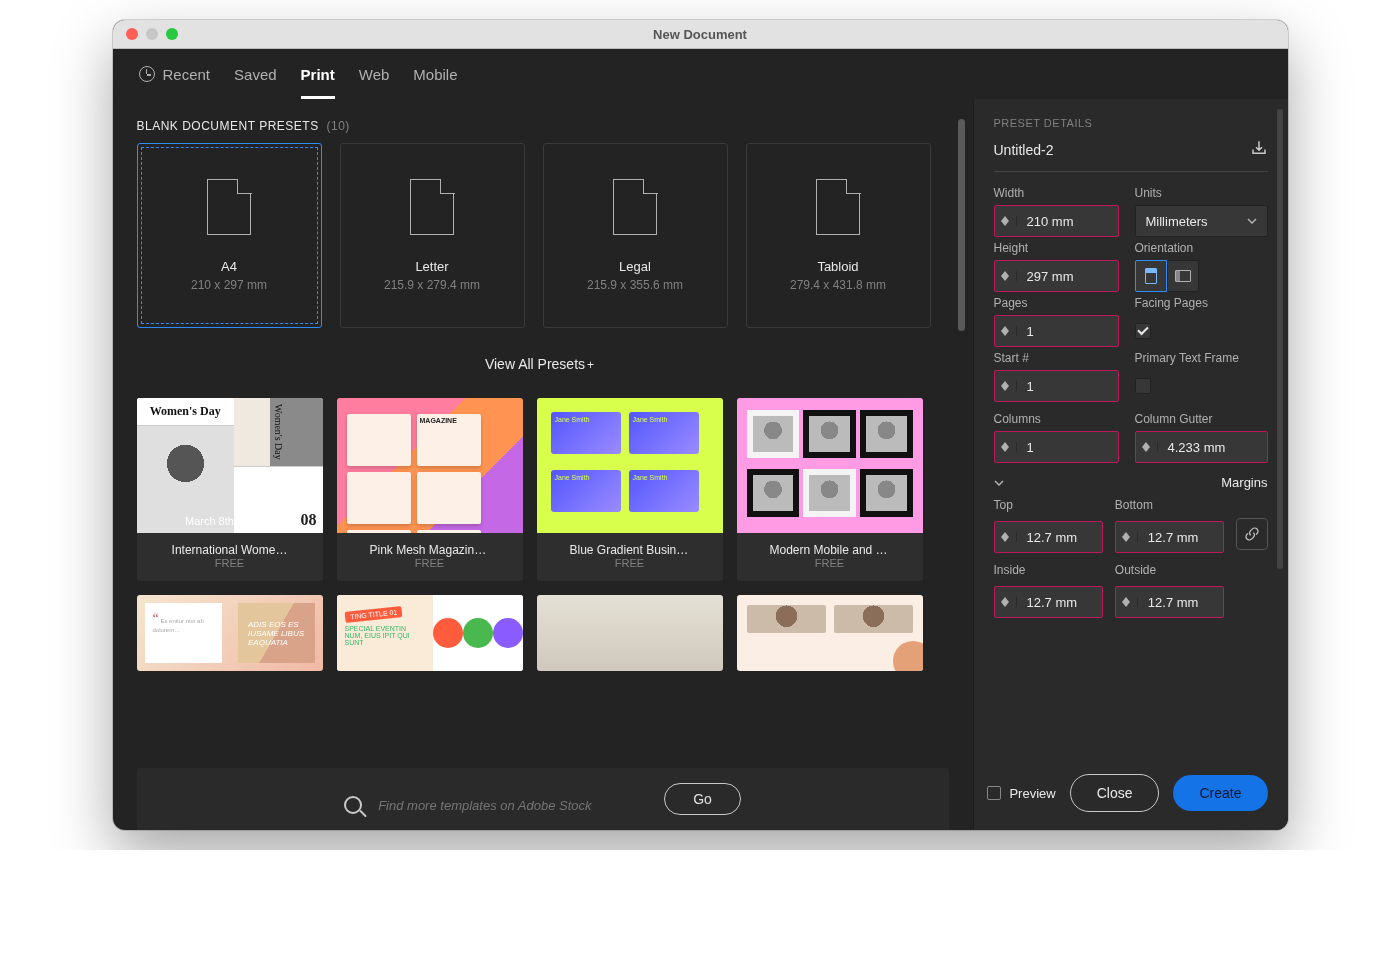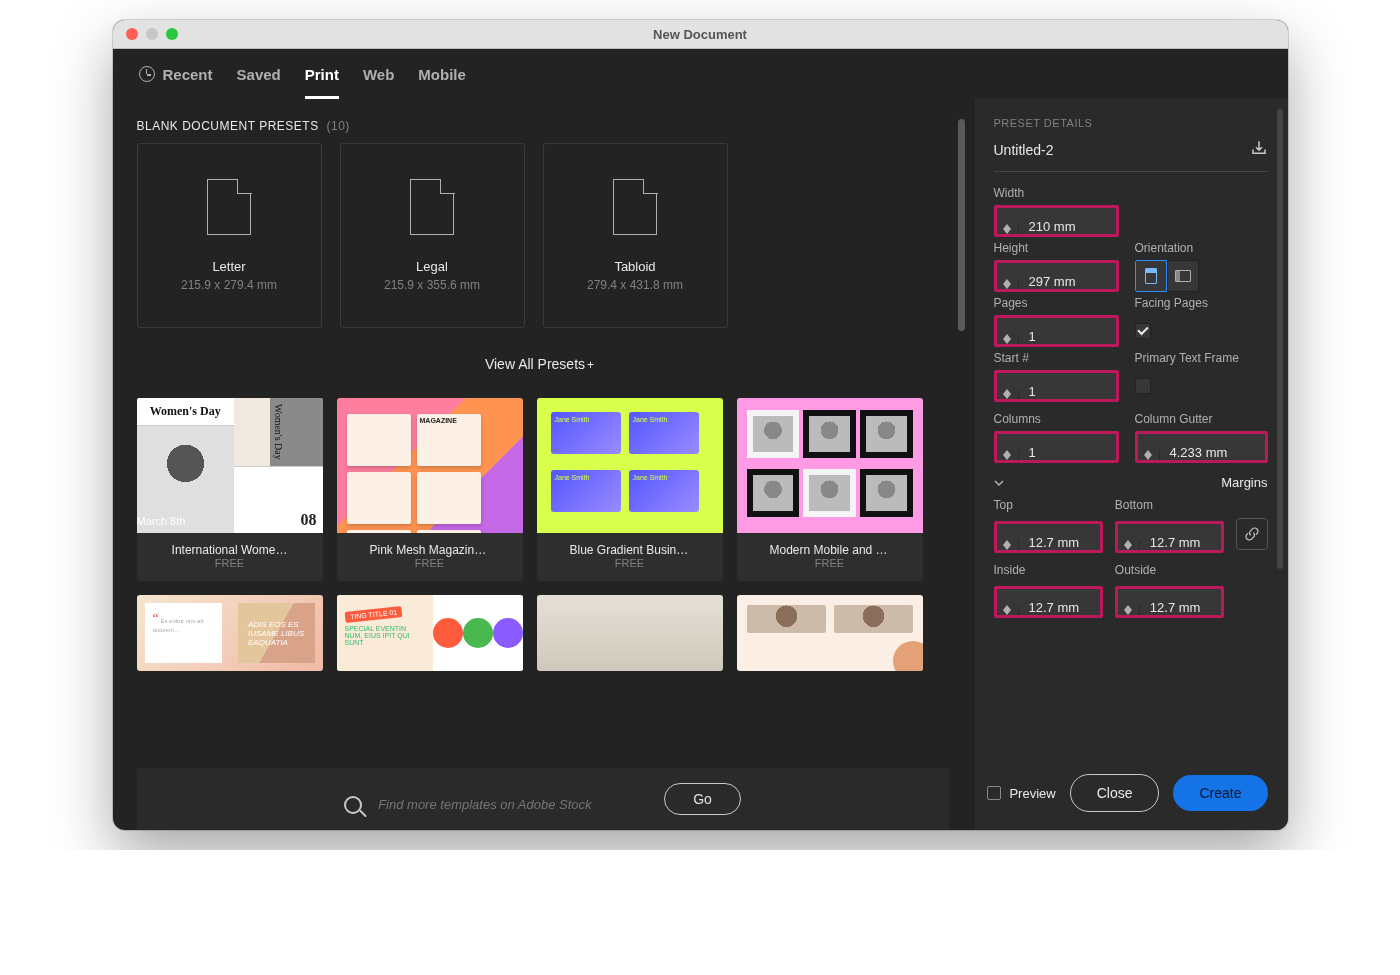--- a/index.html
+++ b/index.html
@@ -66,21 +66,20 @@
     flex-shrink: 0;
   }
   .tab {
     color: var(--text-mid);
     font-size: 15px;
     cursor: pointer;
     height: 100%;
     display: flex;
     align-items: center;
     gap: 8px;
-    font-weight: bold;
   }
   .tab.active {
     color: #fff;
     font-weight: 600;
     position: relative;
   }
   .tab.active::after {
     content: "";
     position: absolute;
     bottom: 0; left: 0; right: 0;
@@ -208,21 +207,21 @@
     flex-direction: column;
   }
   .template-cap .tname { color: var(--text-light); white-space: nowrap; overflow: hidden; text-overflow: ellipsis; max-width: 120px; }
   .template-cap .tprice { color: var(--text-dim); font-size: 11px; }
   .template.row2 .thumb { height: 76px; }
 
   
   .t1 { background: #efefef; display:grid; grid-template-columns: 1.1fr 1fr; }
   .t1 .left { background: #fff; display:flex; flex-direction:column; }
   .t1 .banner { height: 28px; background: #fff; color:#111; font-family: serif; font-weight:700; font-size:12px; display:flex; align-items:center; justify-content:center; border-bottom:1px solid #ccc;}
-  .t1 .portrait { flex:1; background: radial-gradient(circle at 50% 35%, #555 0 22%, #dfdfdf 22%); position:relative; color:#fff; font-family:serif; font-size:11px; display:flex; align-items:flex-end; justify-content:flex-start; padding-bottom:6px; }
+  .t1 .portrait { flex:1; background: radial-gradient(circle at 50% 35%, #555 0 22%, #dfdfdf 22%); position:relative; color:#fff; font-family:serif; font-size:11px; display:flex; align-items:flex-end; justify-content:flex-end; padding-bottom:6px; }
   .t1 .right { display:grid; grid-template-rows: 1fr 1fr; }
   .t1 .r1 { background: linear-gradient(90deg,#f0e9df 40%, #8a8a8a 40%); color:#111; writing-mode: vertical-rl; font-family:serif; font-size:10px; display:flex; align-items:center; justify-content:center; }
   .t1 .r2 { background: #fff; border-top:1px solid #ccc; font-size:6px; color:#999; padding:4px; position:relative; }
   .t1 .r2::after { content:"08"; position:absolute; right:6px; bottom:4px; font-size:16px; font-weight:700; color:#222; font-family:serif;}
   .t2 { background: linear-gradient(135deg,#ff7d9f 0 40%,#ff9452 40% 70%, #c568e6 70%); display:flex; flex-wrap:wrap; padding:16px 10px; gap:6px; }
   .t2 .card { background:#fdf0e6; height:52px; width:64px; border-radius:2px; box-shadow: 0 2px 4px rgba(0,0,0,.2); font-size:5px; color:#555; padding:3px; }
   .t2 .card.mag::before { content:"MAGAZINE"; font-size:7px; font-weight:700; color:#222; display:block; }
   .t3 { background: #d8ff4b; display:flex; flex-wrap:wrap; gap:8px; padding:14px; }
   .t3 .bc { width: 70px; height: 42px; background: linear-gradient(135deg,#5356ff,#9a8bff); border-radius:3px; font-size:7px; color:#d8ff4b; padding:4px; }
   .t4 { background: #ff9ae5; display:grid; grid-template-rows: 1fr 1fr; gap:6px; padding:12px 10px; }
@@ -251,21 +250,21 @@
   .search-footer {
     margin: 0 24px 0;
     background: #2a2a2a;
     border-radius: 3px 3px 0 0;
     height: 62px;
     display: flex;
     align-items: center;
     justify-content: center;
     gap: 28px;
   }
-  .search-input-wrap { display:flex; align-items:flex-start; gap: 14px; margin-top: 12px; }
+  .search-input-wrap { display:flex; align-items:center; gap: 14px; margin-top: 12px; }
   .mag-icon {
     width: 18px; height: 18px;
     border: 2px solid #c8c8c8;
     border-radius: 50%;
     position: relative;
   }
   .mag-icon::after {
     content:""; position:absolute;
     width: 2px; height: 9px;
     background: #c8c8c8;
@@ -304,23 +303,23 @@
   .side-vbar { position:absolute; right:5px; top:10px; width:6px; height:460px; background:#444; border-radius:3px; }
   .side-heading { font-size: 11px; color: var(--text-dim); letter-spacing: 0.5px; margin-bottom: 10px; }
   .name-row { display:flex; align-items:center; justify-content:space-between; border-bottom:1px solid #444; padding-bottom:10px; margin-bottom: 14px;}
   .name-row .docname { color: var(--text-light); font-size: 14px; }
   .save-icon svg { width:18px; height:18px; }
   .field-row { display:flex; gap: 16px; margin-bottom: 4px;}
   .field { flex: 1; }
   .field.small { flex: 0 0 125px; }
   .flabel { font-size: 12px; color: var(--text-mid); margin-bottom: 5px; display:block; }
   .stepper {
-    display:flex; align-items:flex-end;
+    display:flex; align-items:center;
     background: var(--bg-input);
-    border: 3px solid #be185d;
+    border: 1px solid #be185d;
     height: 32px;
     border-radius: 2px;
     overflow: hidden;
   }
   .stepper .arrows {
     width: 22px; display:flex; flex-direction:column;
     border-right: 1px solid #2a2a2a;
   }
   .stepper .arr {
     flex:1; display:flex; align-items:center; justify-content:center;
@@ -443,20 +442,25 @@
   <div class="body">
 
     <div class="main">
       <div class="scroll-area">
         <div class="section-heading">
           <span>BLANK DOCUMENT PRESETS</span>
           <span class="count">(10)</span>
         </div>
 
         <div class="preset-row">
+          <div class="preset selected">
+            <div class="page-icon"></div>
+            <div class="ptitle">A4</div>
+            <div class="psize">210 x 297 mm</div>
+          </div>
           <div class="preset">
             <div class="page-icon"></div>
             <div class="ptitle">Letter</div>
             <div class="psize">215.9 x 279.4 mm</div>
           </div>
           <div class="preset">
             <div class="page-icon"></div>
             <div class="ptitle">Legal</div>
             <div class="psize">215.9 x 355.6 mm</div>
           </div>
@@ -618,20 +622,29 @@
                       <path d="M0 5 L4 0 L8 5Z"></path>
                     </svg>
                   </div>
                   <div class="arr">
                     <svg viewBox="0 0 8 5">
                       <path d="M0 0 L4 5 L8 0Z"></path>
                     </svg>
                   </div>
                 </div>
               <div class="val">210 mm</div>
+            </div>
+          </div>
+          <div class="field">
+            <span class="flabel">Units</span>
+            <div class="select">
+              <span>Millimeters</span>
+              <svg class="chev" viewBox="0 0 10 6">
+                  <polyline points="1,1 5,5 9,1"></polyline>
+                </svg>
             </div>
           </div>
         </div>
 
         <div class="field-row">
           <div class="field small">
             <span class="flabel">Height</span>
             <div class="stepper">
               <div class="arrows">
                   <div class="arr">

